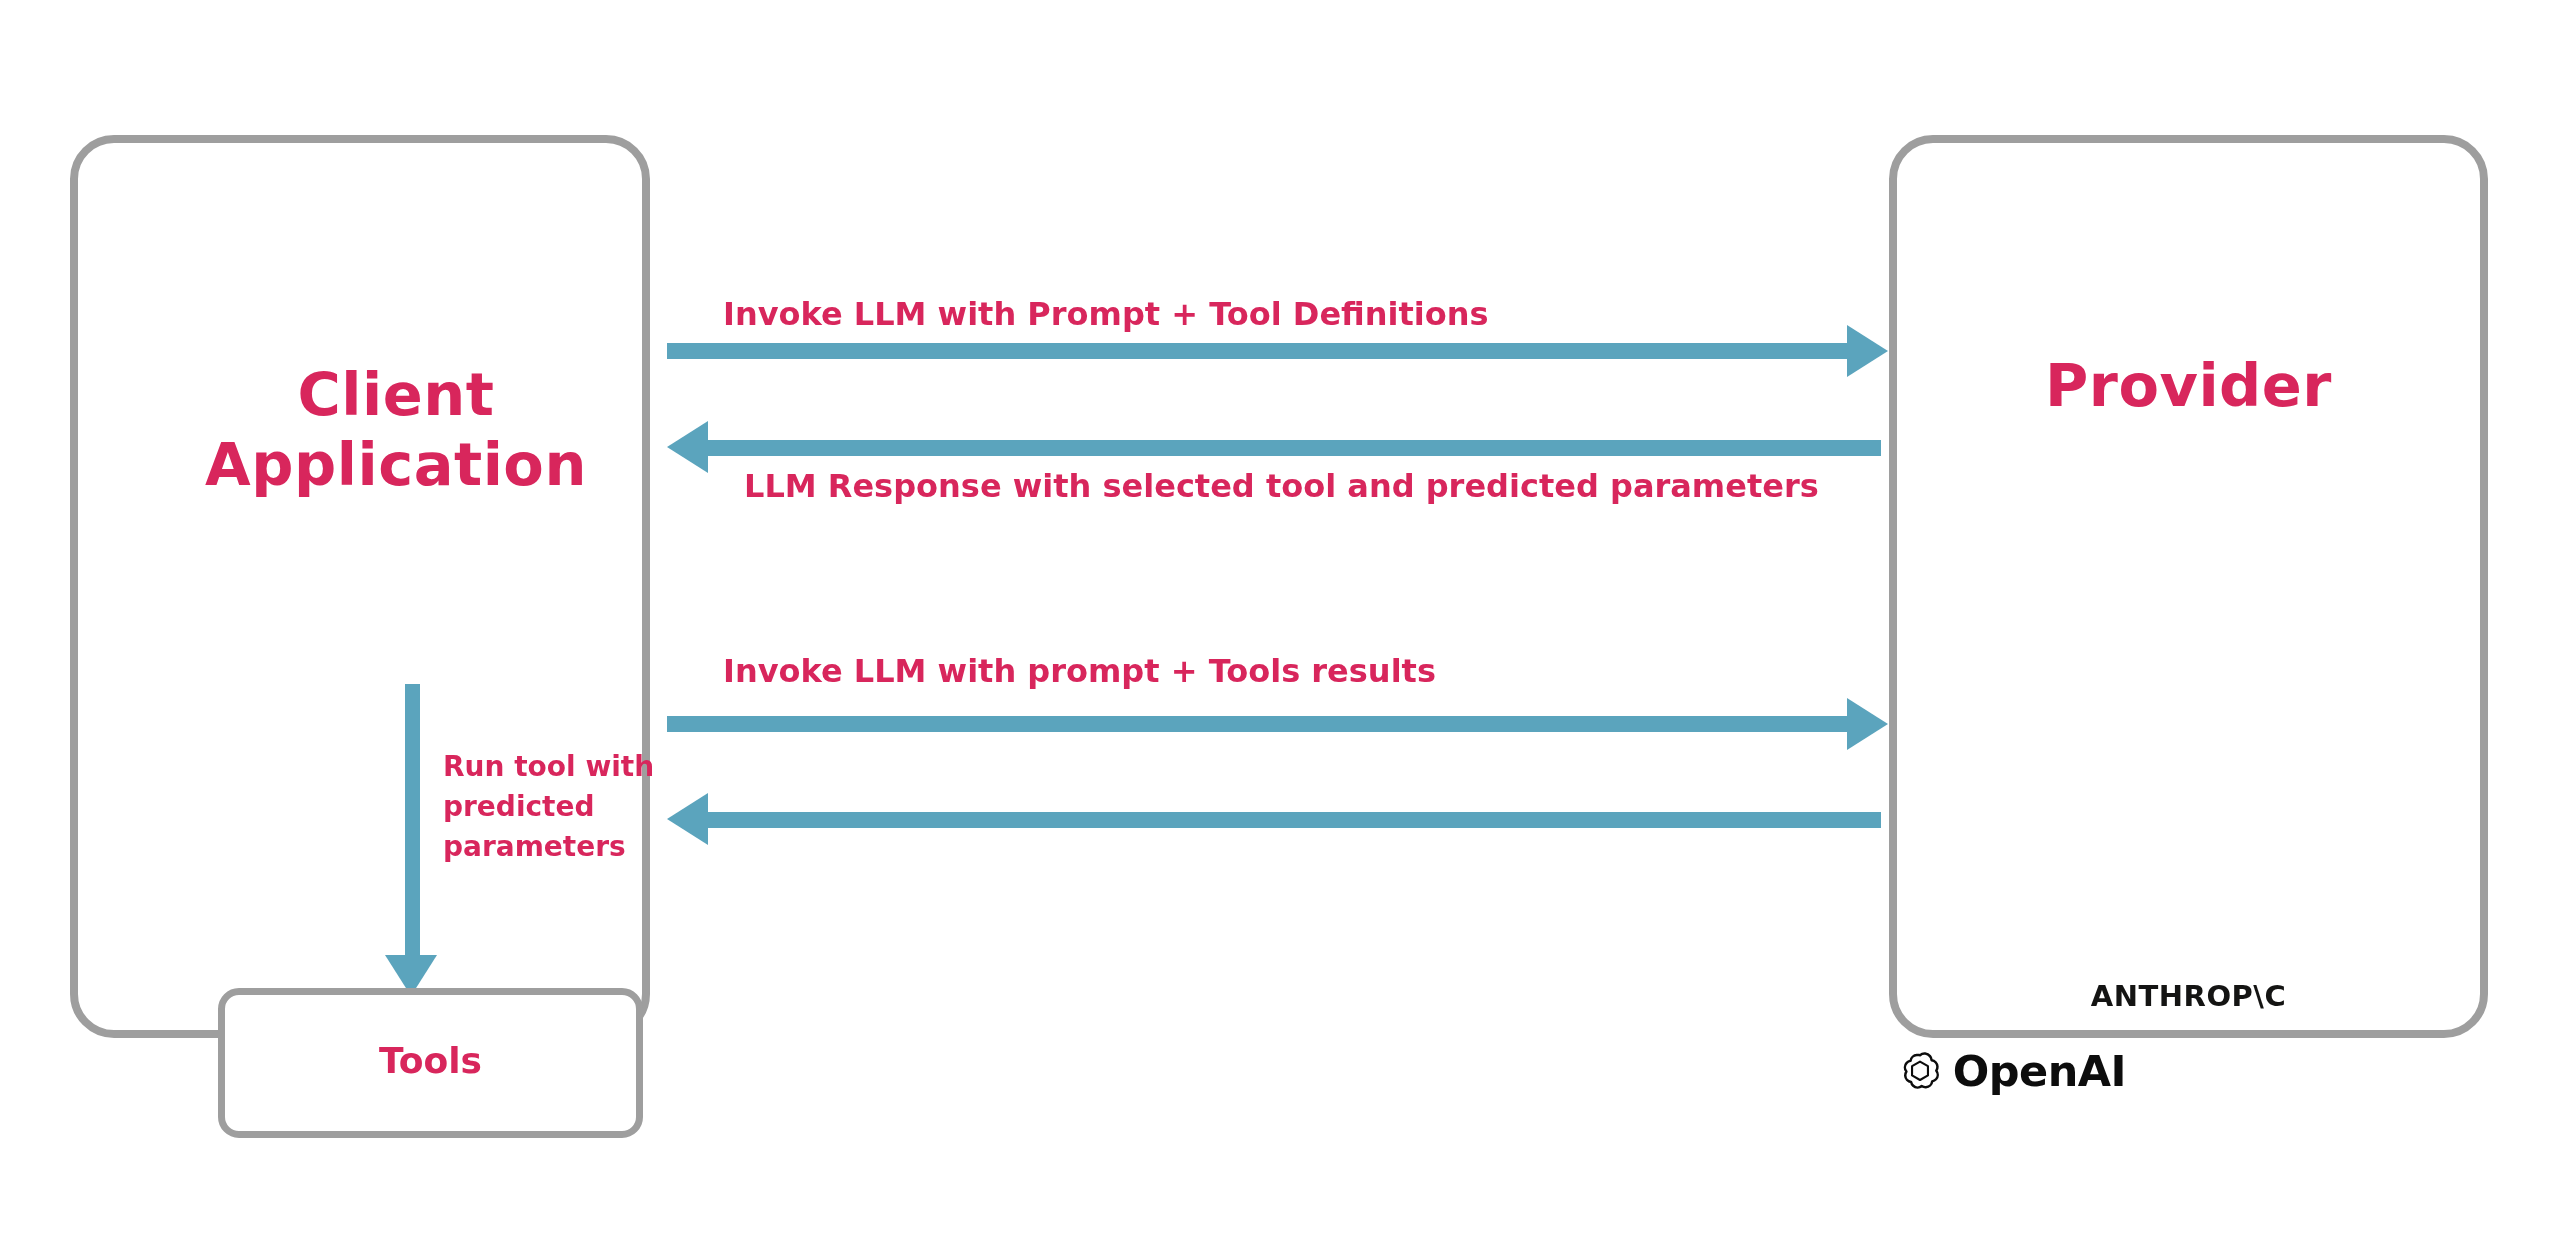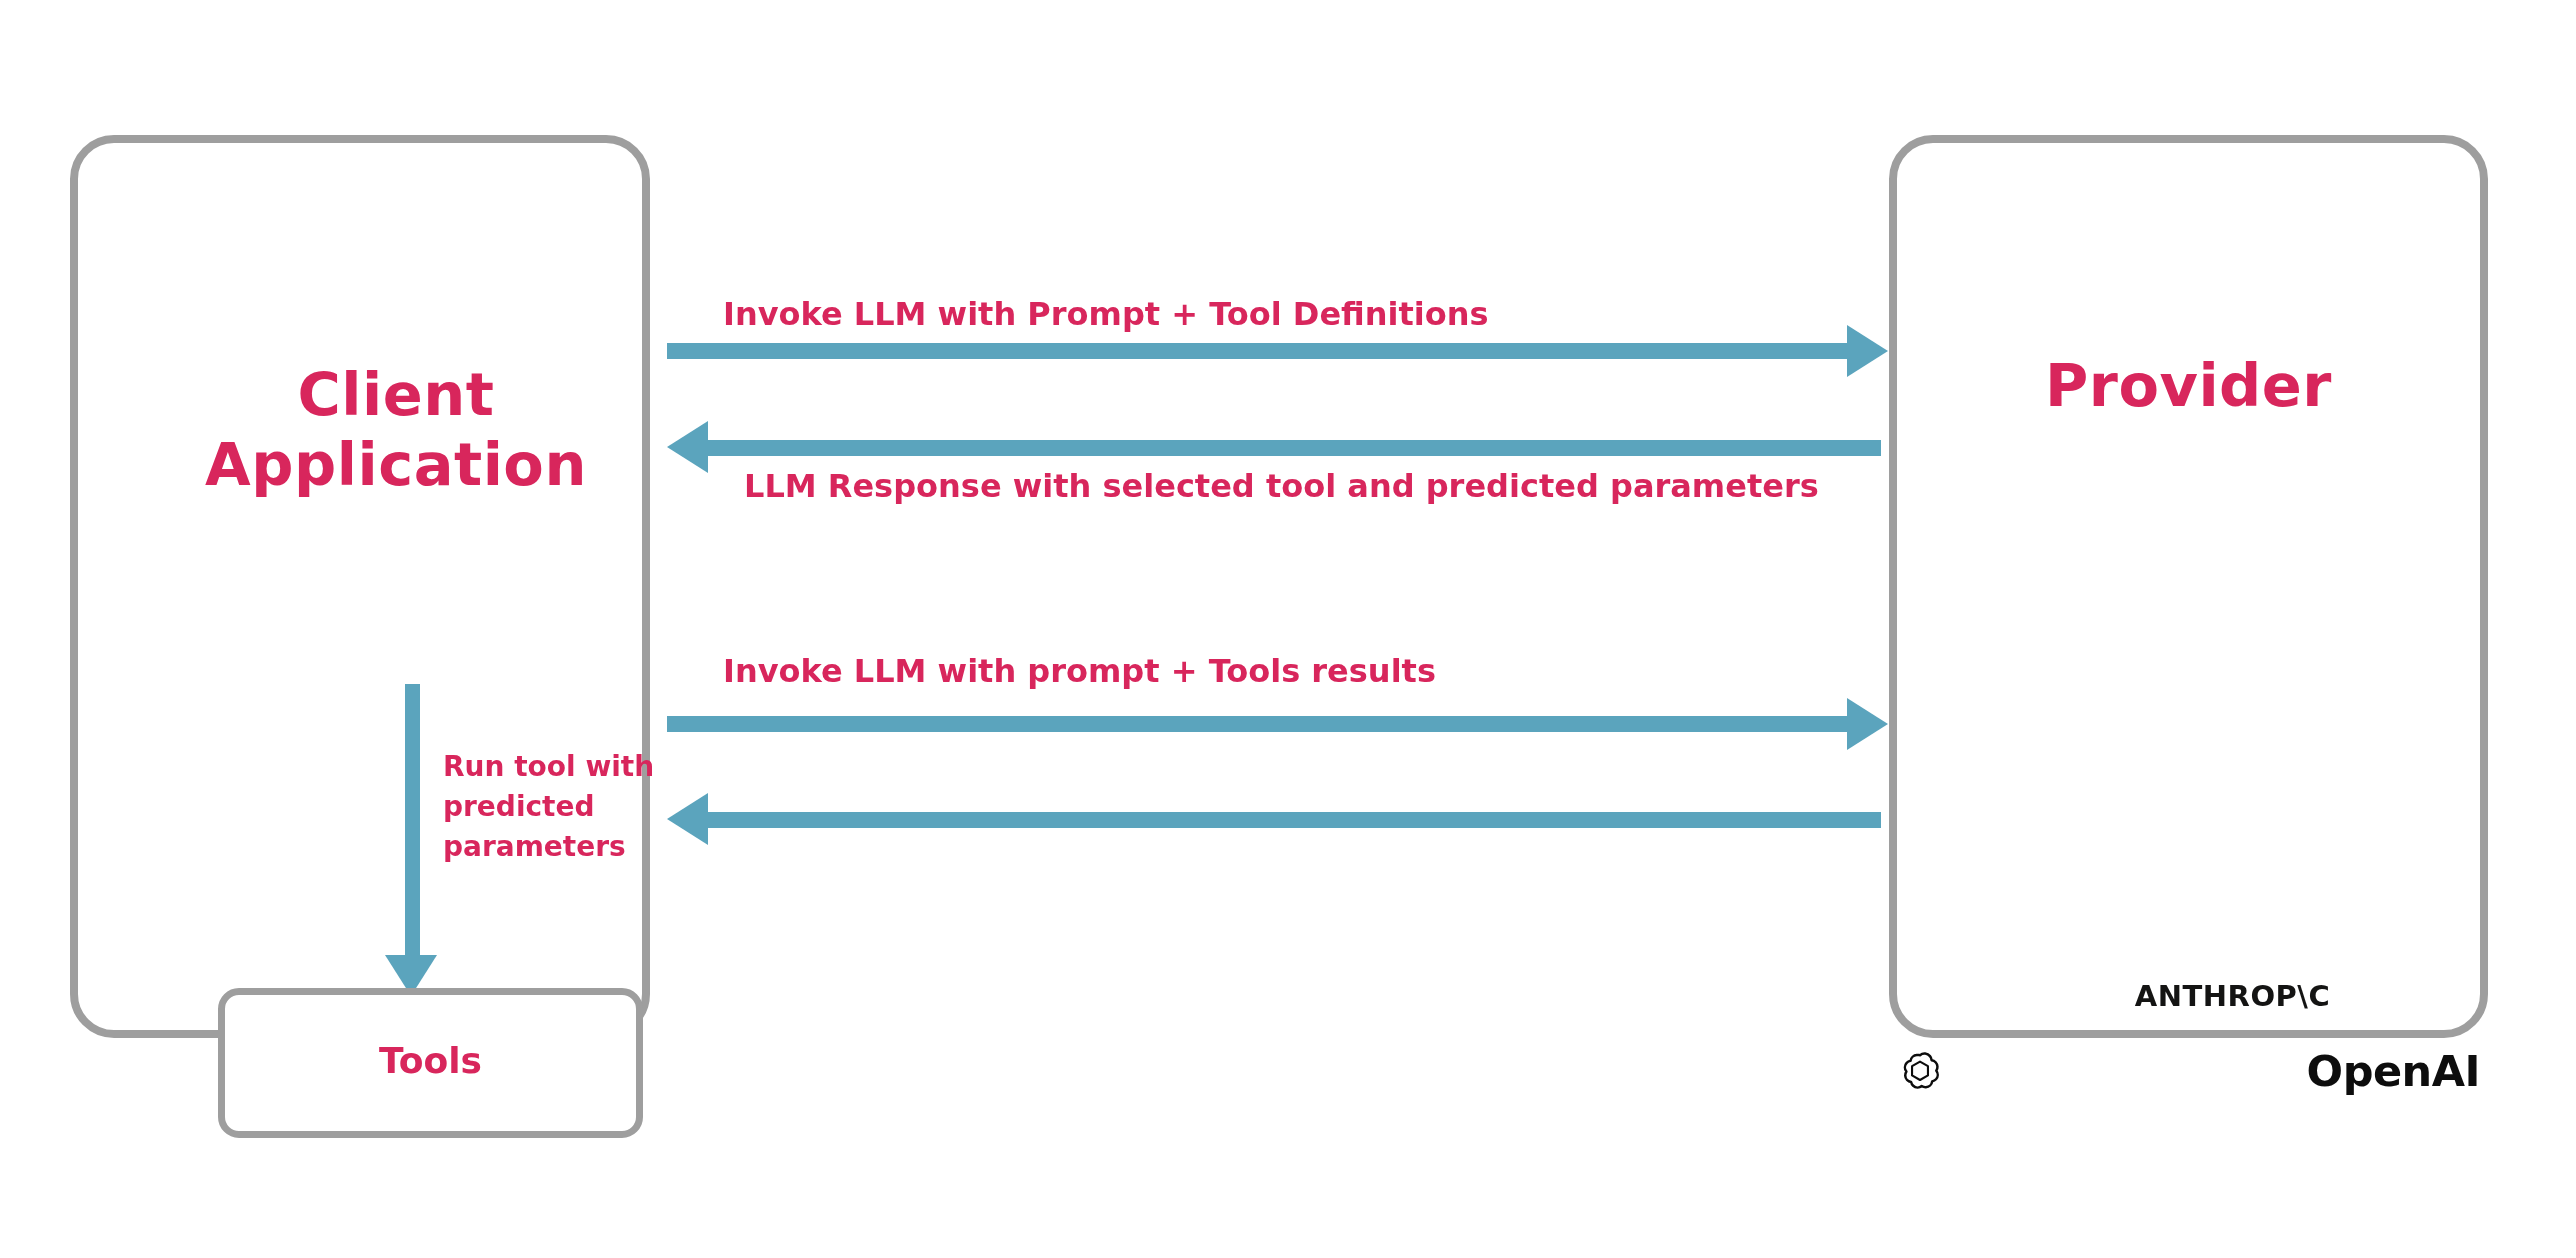--- a/index.html
+++ b/index.html
@@ -138,30 +138,29 @@
     position: absolute;
     left: 0;
     top: 836px;
     width: 100%;
     text-align: center;
     font-size: 29px;
     font-weight: 700;
     letter-spacing: 0.5px;
     color: #141413;
     font-family: "DejaVu Sans", sans-serif;
-    margin-left: 44px;
   }
   #openai-row {
     position: absolute;
     left: 0;
     top: 903px;
     width: 100%;
     display: flex;
     align-items: center;
-    justify-content: space-between;
+    justify-content: flex-start;
     gap: 9.7px;
   }
   #openai-mark {
     width: 46px;
     height: 46px;
     flex: 0 0 auto;
   }
   #openai-label {
     font-size: 43px;
     font-weight: 700;

